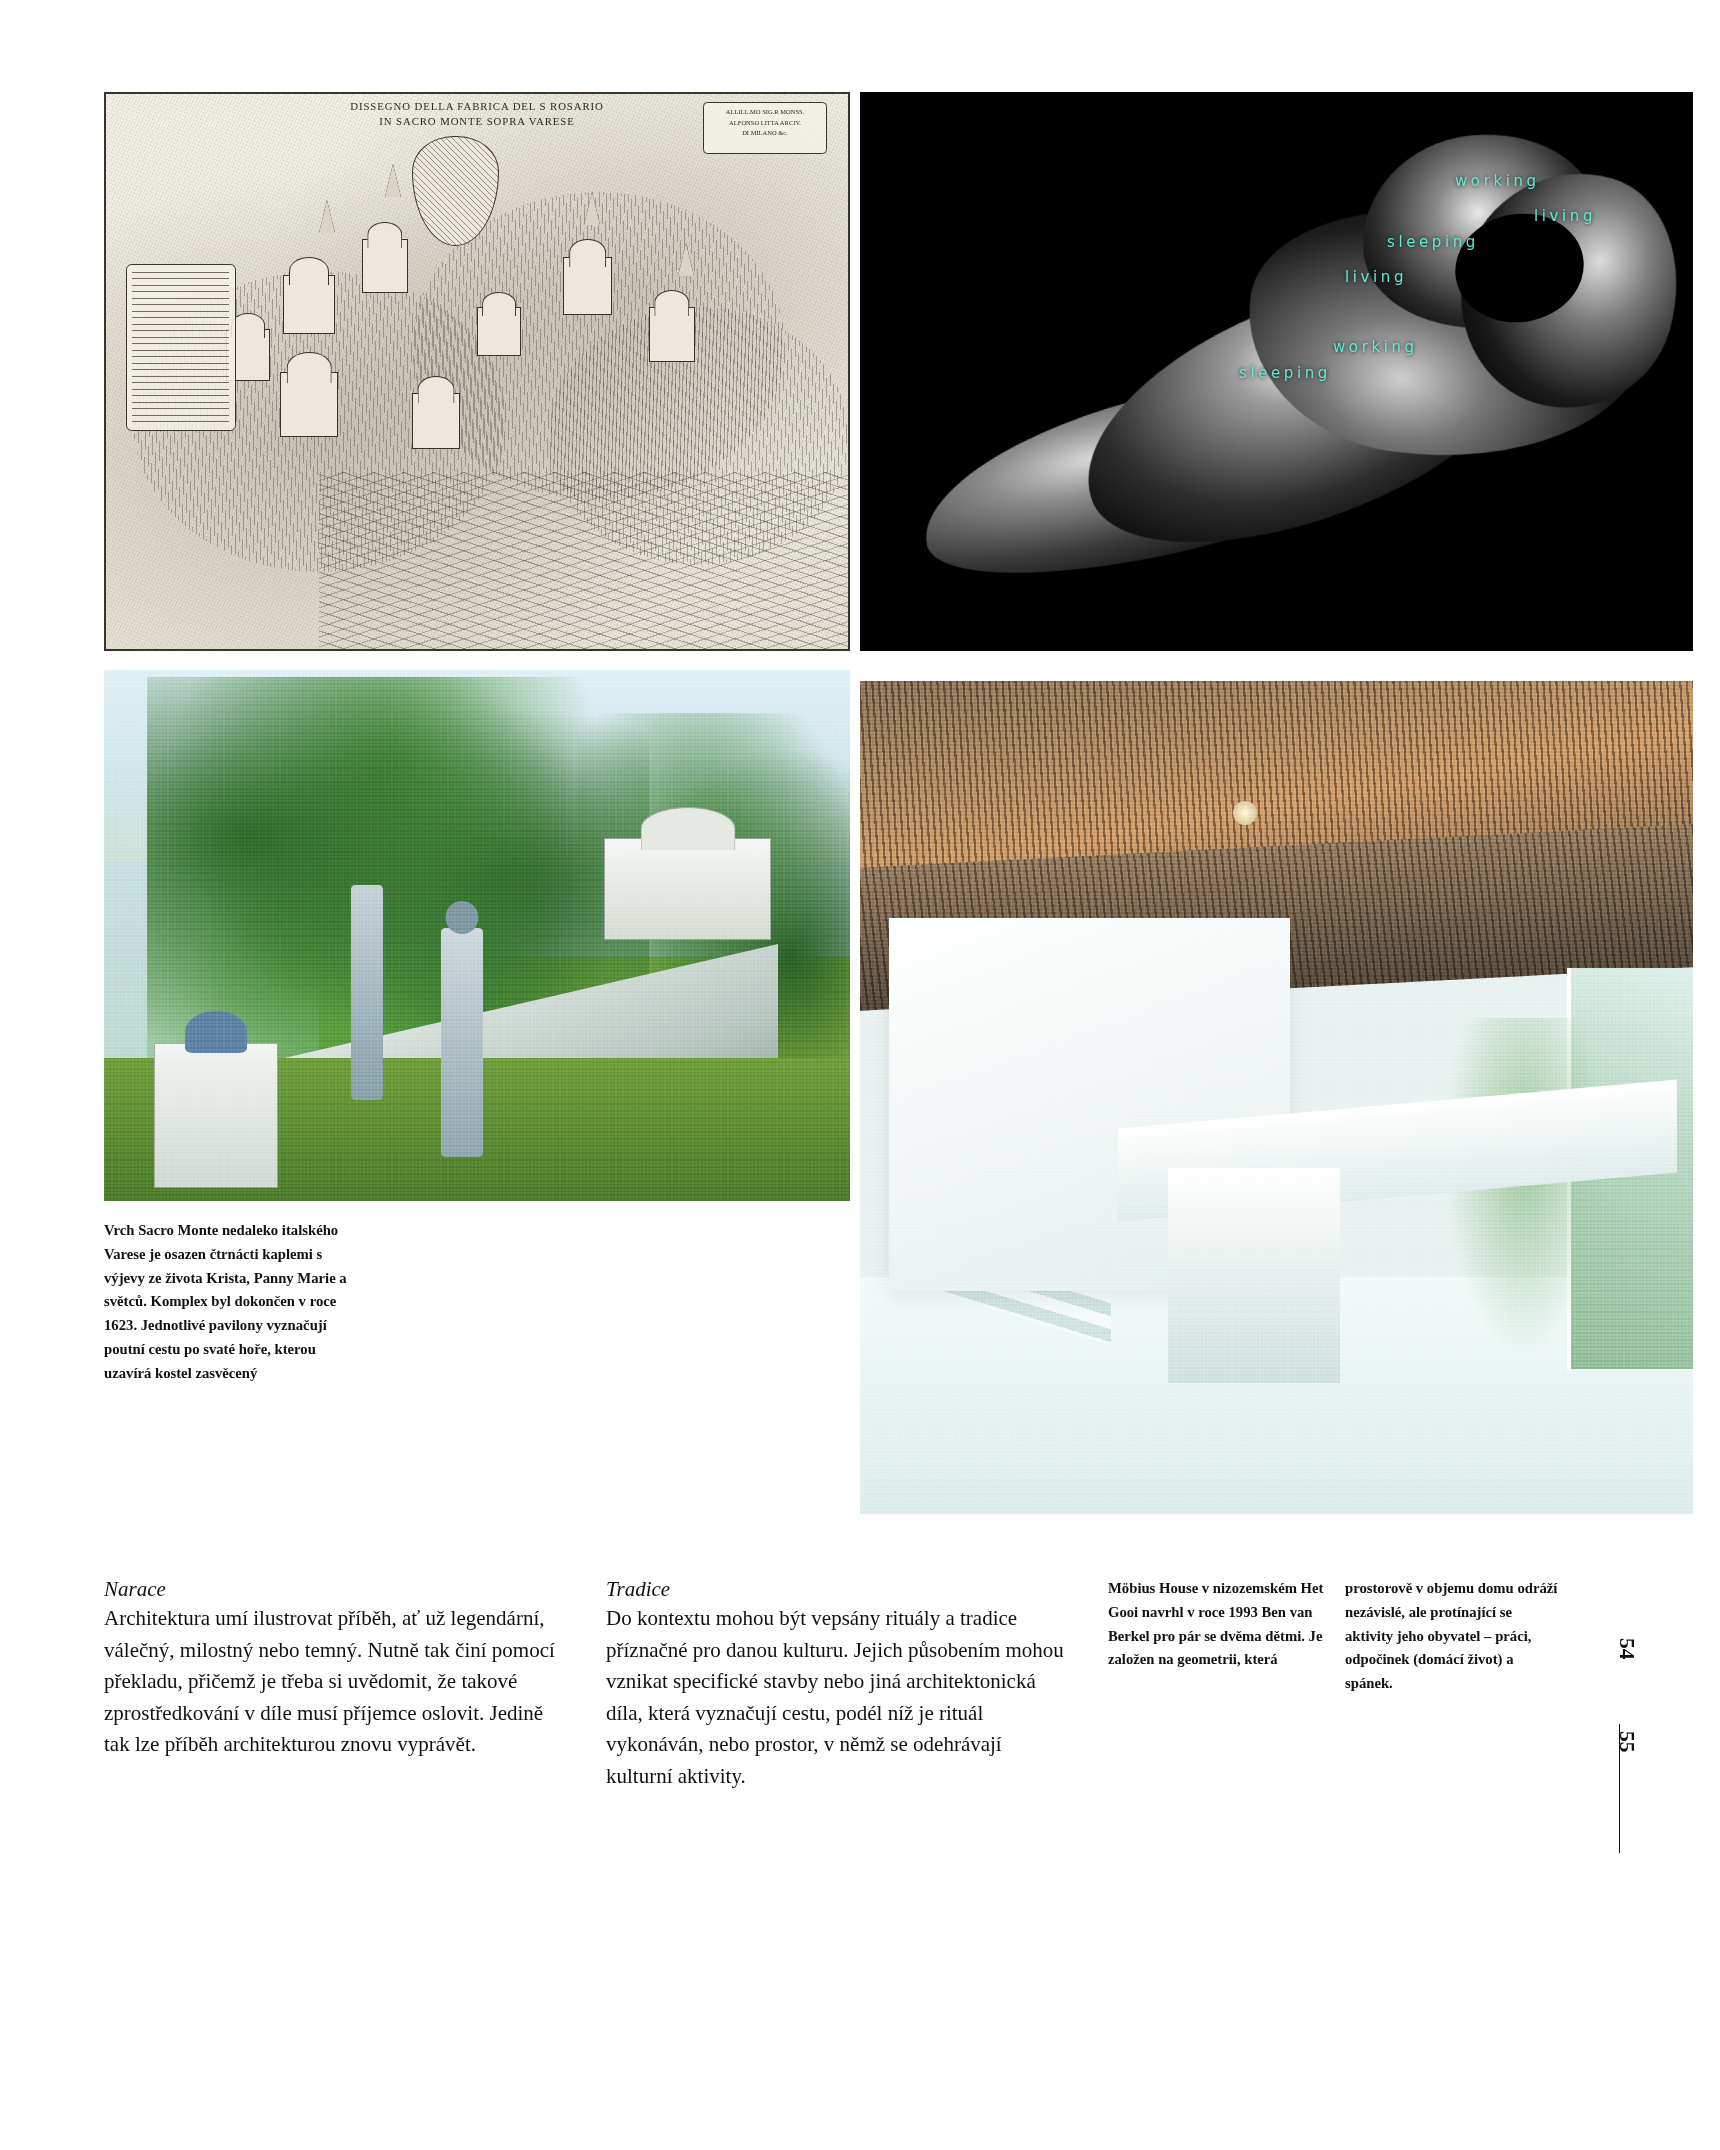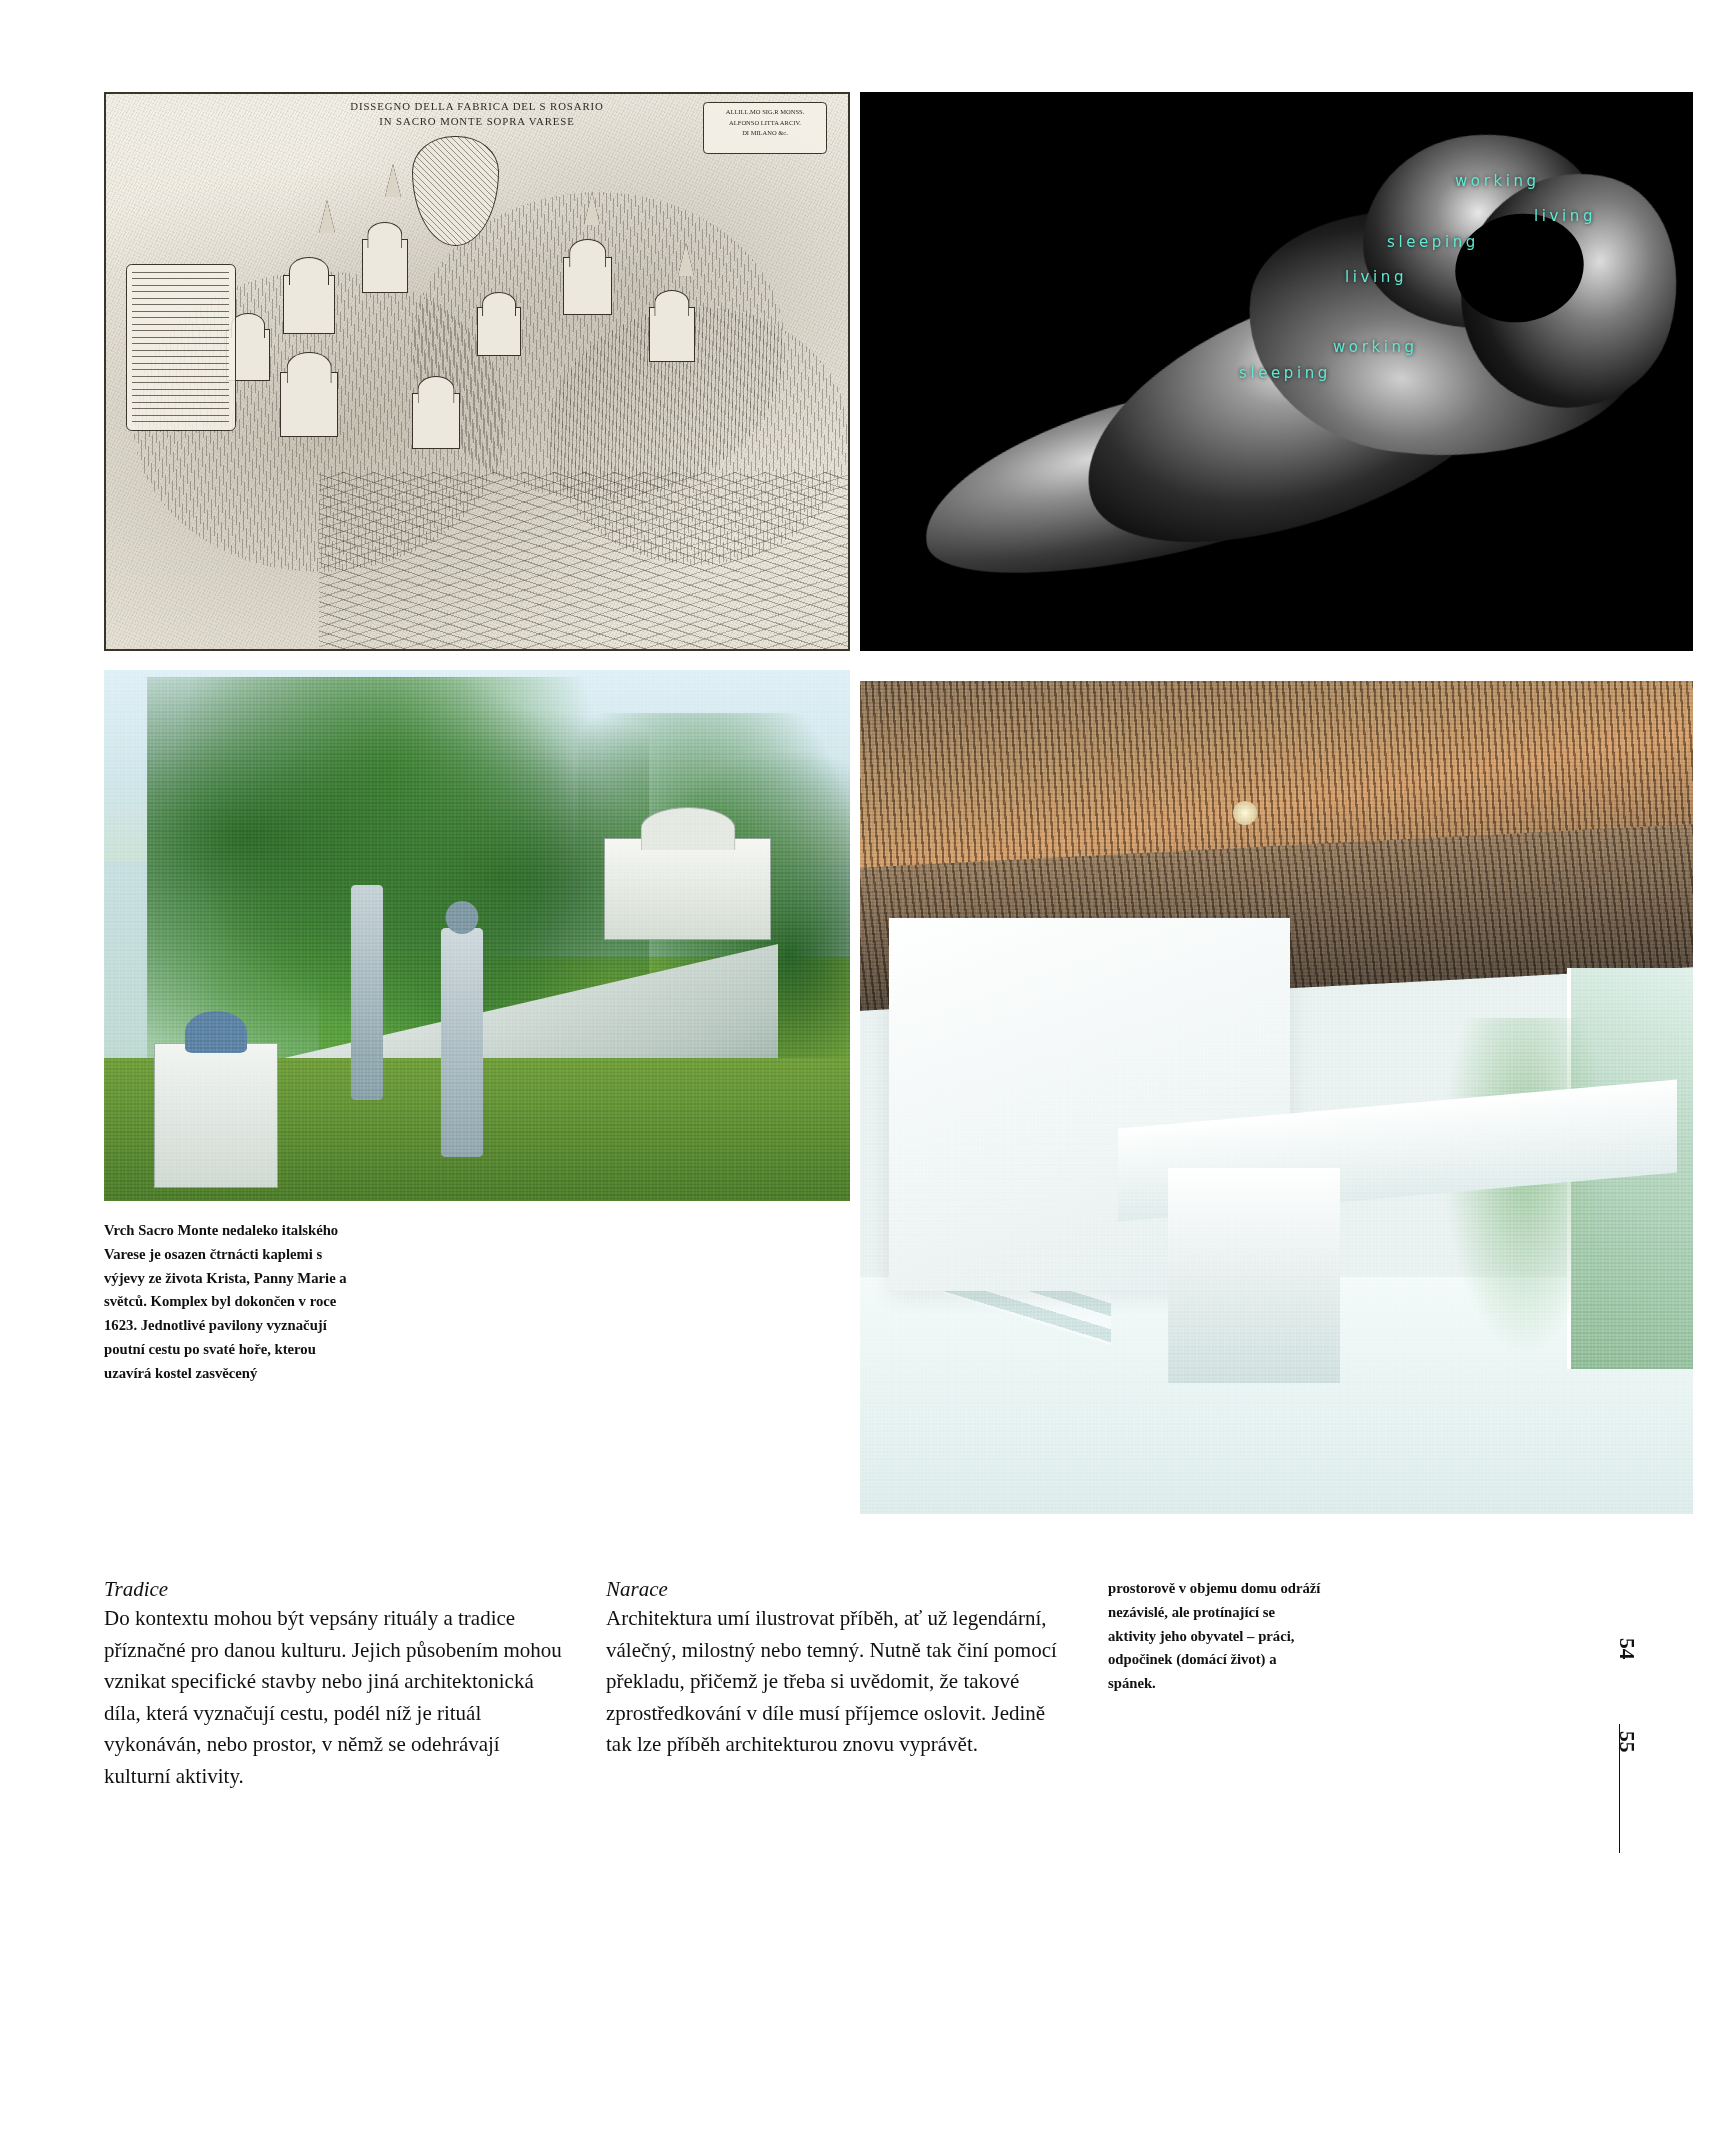--- a/index.html
+++ b/index.html
@@ -590,29 +590,30 @@
   <div class="in-light"></div>
   <div class="in-grain"></div>
 </div>
 
 <div class="caption-area">
   <div class="caption-col">Vrch Sacro Monte nedaleko italského Varese je osazen čtrnácti kaplemi s výjevy ze života Krista, Panny Marie a světců. Komplex byl dokončen v roce 1623. Jednotlivé pavilony vyznačují poutní cestu po svaté hoře, kterou uzavírá kostel zasvěcený</div>
 </div>
 
 <div class="body-area">
   <div class="col col-wide">
+    <div class="col-head">Narace</div>
+    <div class="col-body">Architektura umí ilustrovat příběh, ať už legendární, válečný, milostný nebo temný. Nutně tak činí pomocí překladu, přičemž je třeba si uvědomit, že takové zprostředkování v díle musí příjemce oslovit. Jedině tak lze příběh architekturou znovu vyprávět.</div>
+  </div>
+
+  <div class="col col-wide">
     <div class="col-head">Tradice</div>
     <div class="col-body">Do kontextu mohou být vepsány rituály a tradice příznačné pro danou kulturu. Jejich působením mohou vznikat specifické stavby nebo jiná architektonická díla, která vyznačují cestu, podél níž je rituál vykonáván, nebo prostor, v němž se odehrávají kulturní aktivity.</div>
   </div>
 
-  <div class="col col-wide">
-    <div class="col-head">Narace</div>
-    <div class="col-body">Architektura umí ilustrovat příběh, ať už legendární, válečný, milostný nebo temný. Nutně tak činí pomocí překladu, přičemž je třeba si uvědomit, že takové zprostředkování v díle musí příjemce oslovit. Jedině tak lze příběh architekturou znovu vyprávět.</div>
-  </div>
-
+  <div class="col col-narrow">Möbius House v nizozemském Het Gooi navrhl v roce 1993 Ben van Berkel pro pár se dvěma dětmi. Je založen na geometrii, která</div>
   <div class="col col-narrow">prostorově v objemu domu odráží nezávislé, ale protínající se aktivity jeho obyvatel – práci, odpočinek (domácí život) a spánek.</div>
 </div>
 
 <div class="pagenums">
   <div class="pagenum" id="page-left-num">54</div>
   <div class="pagenum" id="page-right-num">55</div>
   <div class="page-rule"></div>
 </div>
 
 

